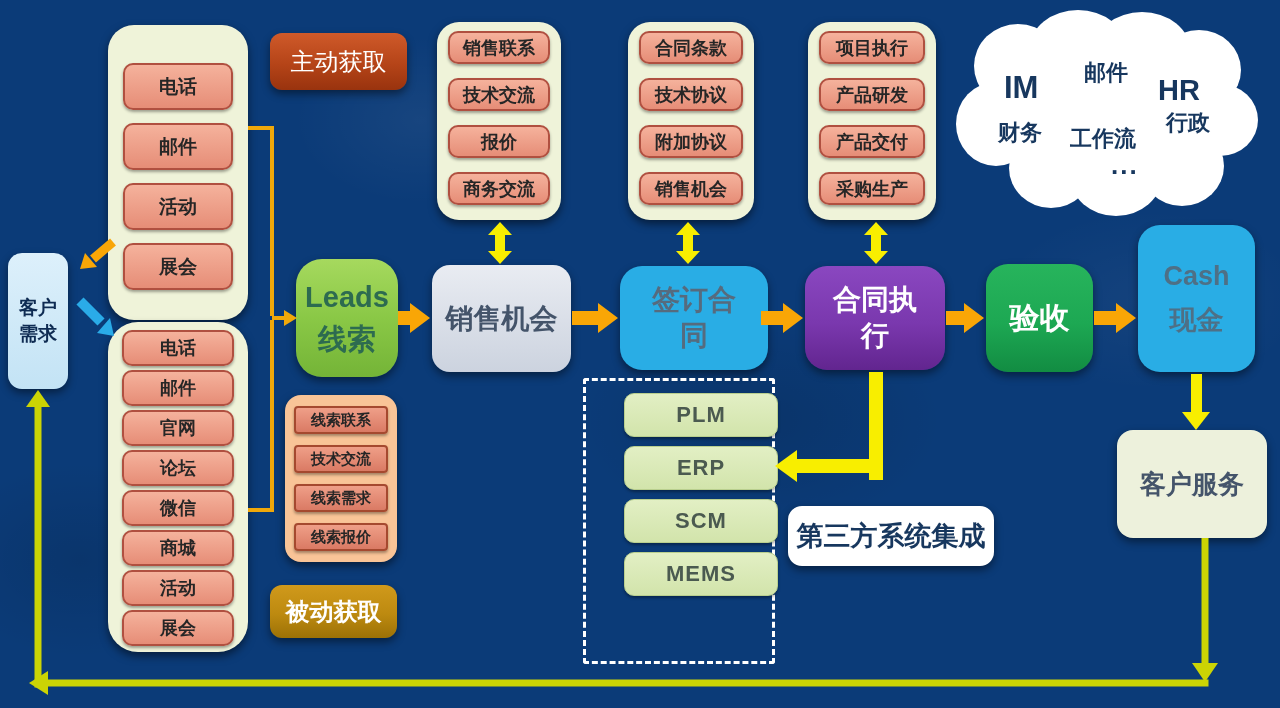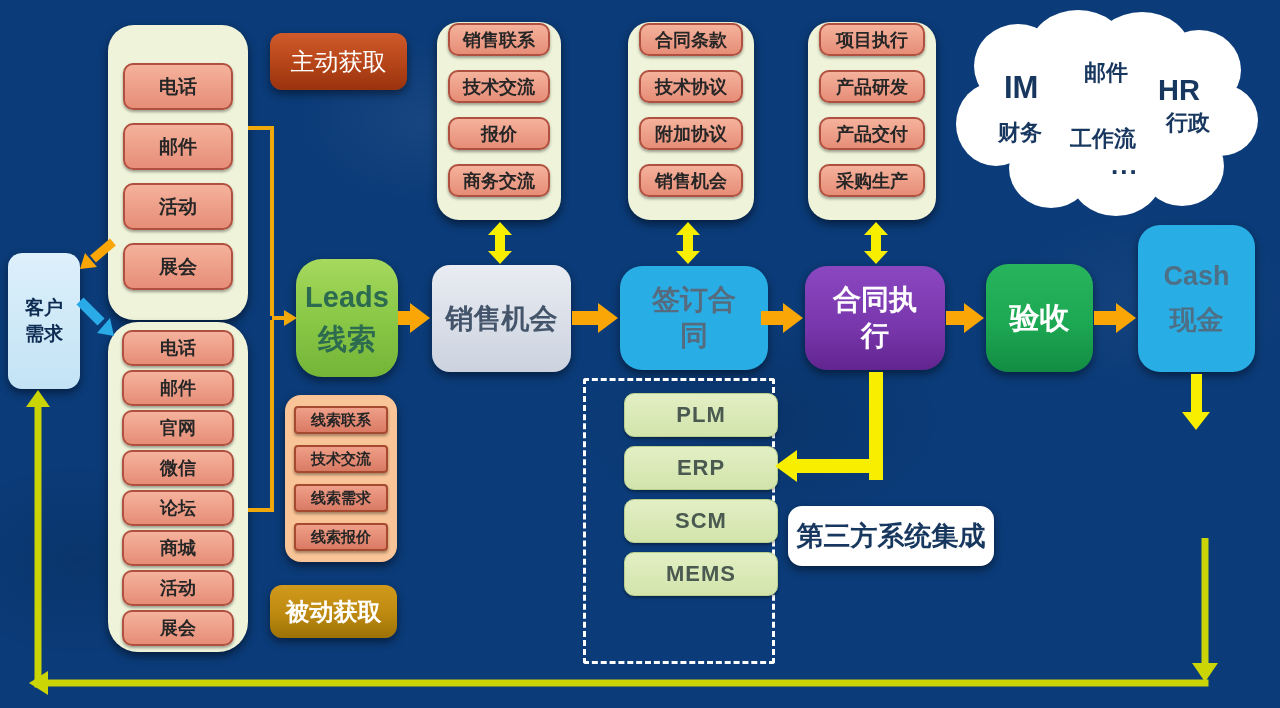--- a/index.html
+++ b/index.html
@@ -32,36 +32,36 @@
   .pool .chip{
     display:flex;align-items:center;justify-content:center;box-sizing:border-box;
     background:linear-gradient(180deg,#f5b29c,#e68d77);
     border:2px solid #b05040;border-radius:10px;color:#262626;font-weight:700;
     box-shadow:0 2px 3px rgba(0,0,0,.35);flex:none;
   }
   .pool-top{top:25px;left:108px;width:140px;height:295px;padding-top:38px;gap:13px;}
   .pool-top .chip{width:110px;height:47px;font-size:19px;}
   .pool-bottom{top:322px;left:108px;width:140px;height:330px;padding-top:8px;gap:4px;border-radius:30px;}
   .pool-bottom .chip{width:112px;height:36px;font-size:18px;}
-  .pool-col{top:22px;height:198px;padding-top:1px;gap:14px;border-radius:22px;}
+  .pool-col{top:22px;height:198px;padding-top:9px;gap:14px;border-radius:22px;}
   .pool-col .chip{height:33px;font-size:18px;}
   .col-sales{left:437px;width:124px;}  .col-sales .chip{width:102px;}
   .col-contract{left:628px;width:126px;}.col-contract .chip{width:104px;}
   .col-exec{left:808px;width:128px;}   .col-exec .chip{width:106px;}
   .pool-leadact{top:395px;left:285px;width:112px;height:167px;padding-top:11px;gap:11px;
     background:#f9c497;border-radius:16px;}
   .pool-leadact .chip{width:94px;height:28px;font-size:15px;border-radius:4px;
     background:linear-gradient(180deg,#ef9f88,#da7a64);border:2px solid #a5492f;}
   
   .pool-tp{top:378px;left:583px;width:192px;height:286px;padding-top:12px;gap:9px;
     background:transparent;border:3px dashed #ffffff;border-radius:3px;box-shadow:none;}
   .pool-tp .chip{width:154px;height:44px;font-size:22px;letter-spacing:1px;color:#4b5a50;
     background:linear-gradient(180deg,#e2efc4,#d2e4ab);border:1px solid #b9cf8e;border-radius:10px;margin-left:44px;}
   
-  .customer-need{left:8px;top:253px;width:72px;height:136px;border-radius:14px;
+  .customer-need{left:8px;top:253px;width:60px;height:136px;border-radius:14px;
     background:linear-gradient(180deg,#ddf0fb,#c3e3f5);color:#0e2b52;font-size:19px;font-weight:700;}
   .customer-need span{width:42px;line-height:1.35;}
   .active-acquire{left:270px;top:33px;width:137px;height:57px;border-radius:12px;
     background:linear-gradient(180deg,#cf5a2a,var(--active-acquire,#b54418) 55%,#99330e);
     color:#fff;font-size:24px;font-weight:400;}
   .passive-acquire{left:270px;top:585px;width:127px;height:53px;border-radius:12px;
     background:linear-gradient(180deg,#d0991b,var(--passive-acquire,#bd8a10) 55%,#9c7106);
     color:#fff;font-size:24px;font-weight:700;}
   .leads{left:296px;top:259px;width:102px;height:118px;border-radius:26px;
     background:linear-gradient(180deg,#a6d95e,var(--leads-green,#8ac846) 50%,#74b437);
@@ -109,22 +109,22 @@
     </div>
   <div class="node active-acquire">
     <span>主动获取</span>
   </div>
 
   <div class="pool pool-bottom">
 
   <div class="chip">电话</div>
       <div class="chip">邮件</div>
       <div class="chip">官网</div>
+      <div class="chip">论坛</div>
       <div class="chip">微信</div>
-      <div class="chip">论坛</div>
       <div class="chip">商城</div>
       <div class="chip">活动</div>
       <div class="chip">展会</div>
     </div>
   <div class="node passive-acquire">
     <span>被动获取</span>
   </div>
 
   <div class="node leads">
     <span>
@@ -199,20 +199,23 @@
     </svg>
     <span class="cloud-label" style="left:48px;top:62px;font-size:31px;">IM</span>
     <span class="cloud-label" style="left:128px;top:50px;font-size:22px;">邮件</span>
     <span class="cloud-label" style="left:202px;top:66px;font-size:29px;">HR</span>
     <span class="cloud-label" style="left:42px;top:110px;font-size:22px;">财务</span>
     <span class="cloud-label" style="left:114px;top:116px;font-size:22px;">工作流</span>
     <span class="cloud-label" style="left:210px;top:100px;font-size:22px;">行政</span>
     <span class="cloud-label" style="left:155px;top:142px;font-size:26px;letter-spacing:2px;">...</span>
   </div>
 
+  <div class="node customer-service">
+    <span>客户服务</span>
+  </div>
 
   <div class="pool pool-tp">
 
   <div class="chip">PLM</div>
       <div class="chip">ERP</div>
       <div class="chip">SCM</div>
       <div class="chip">MEMS</div>
     </div>
   <div class="node third-party">
     <span>第三方系统集成</span>

